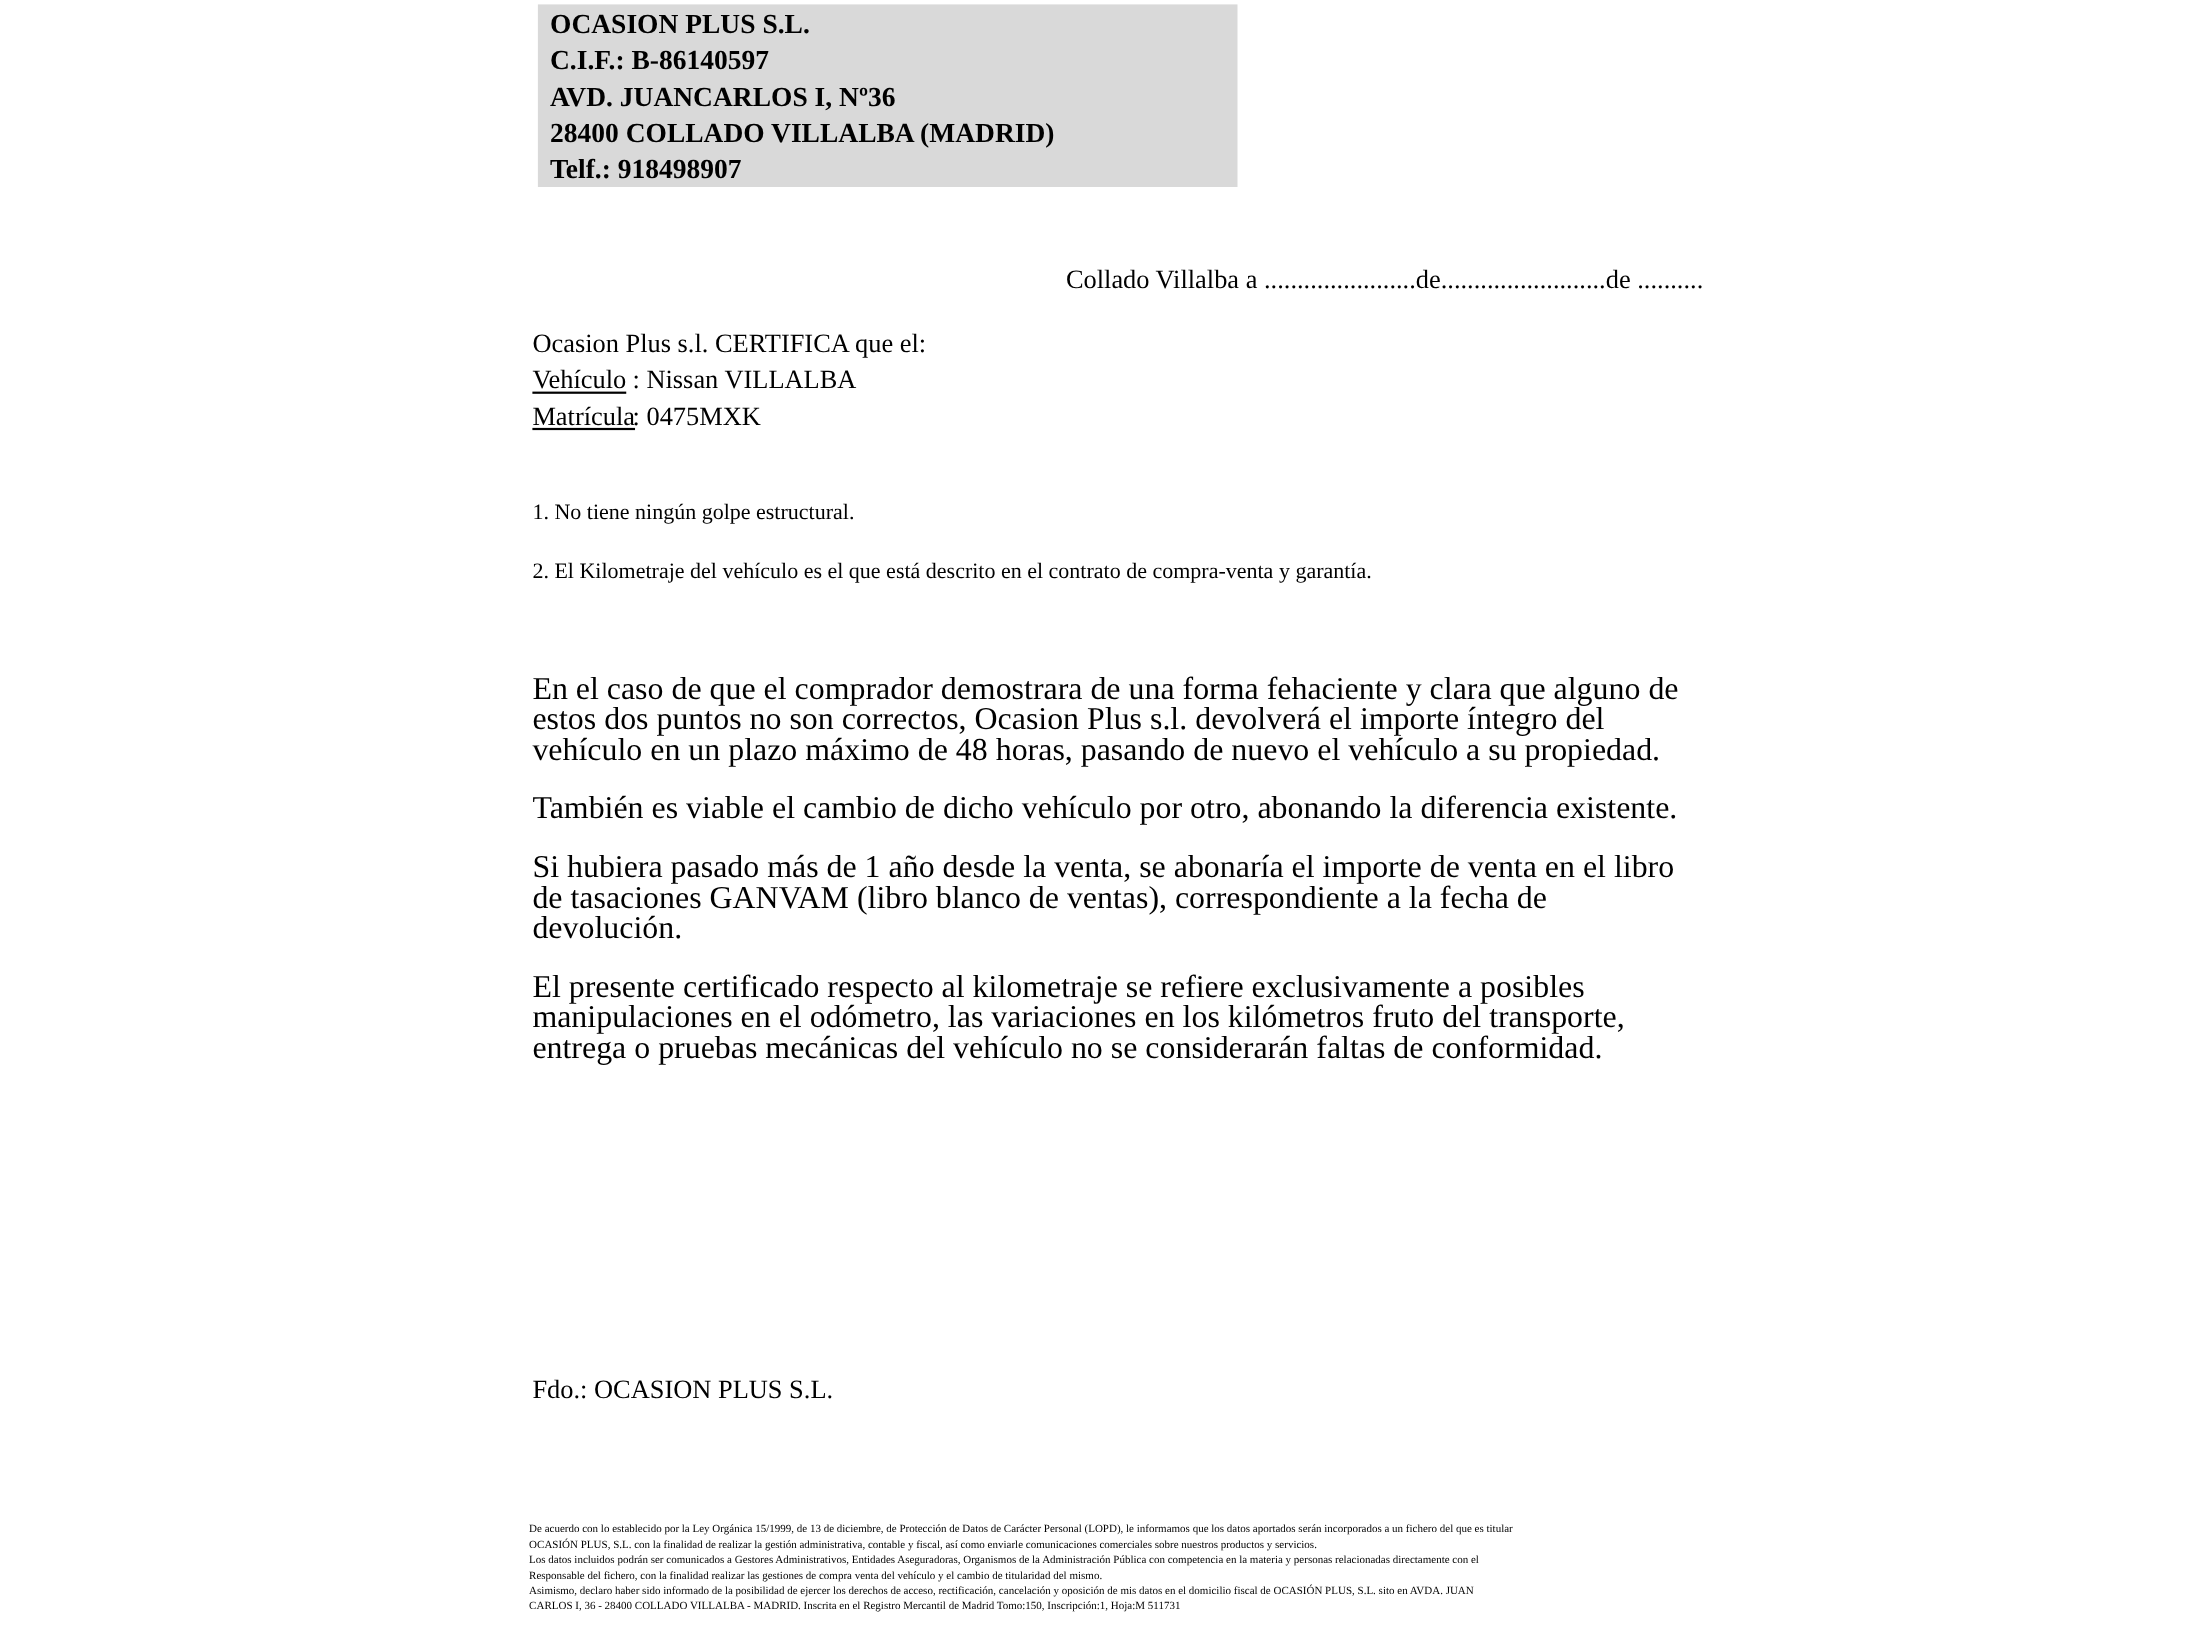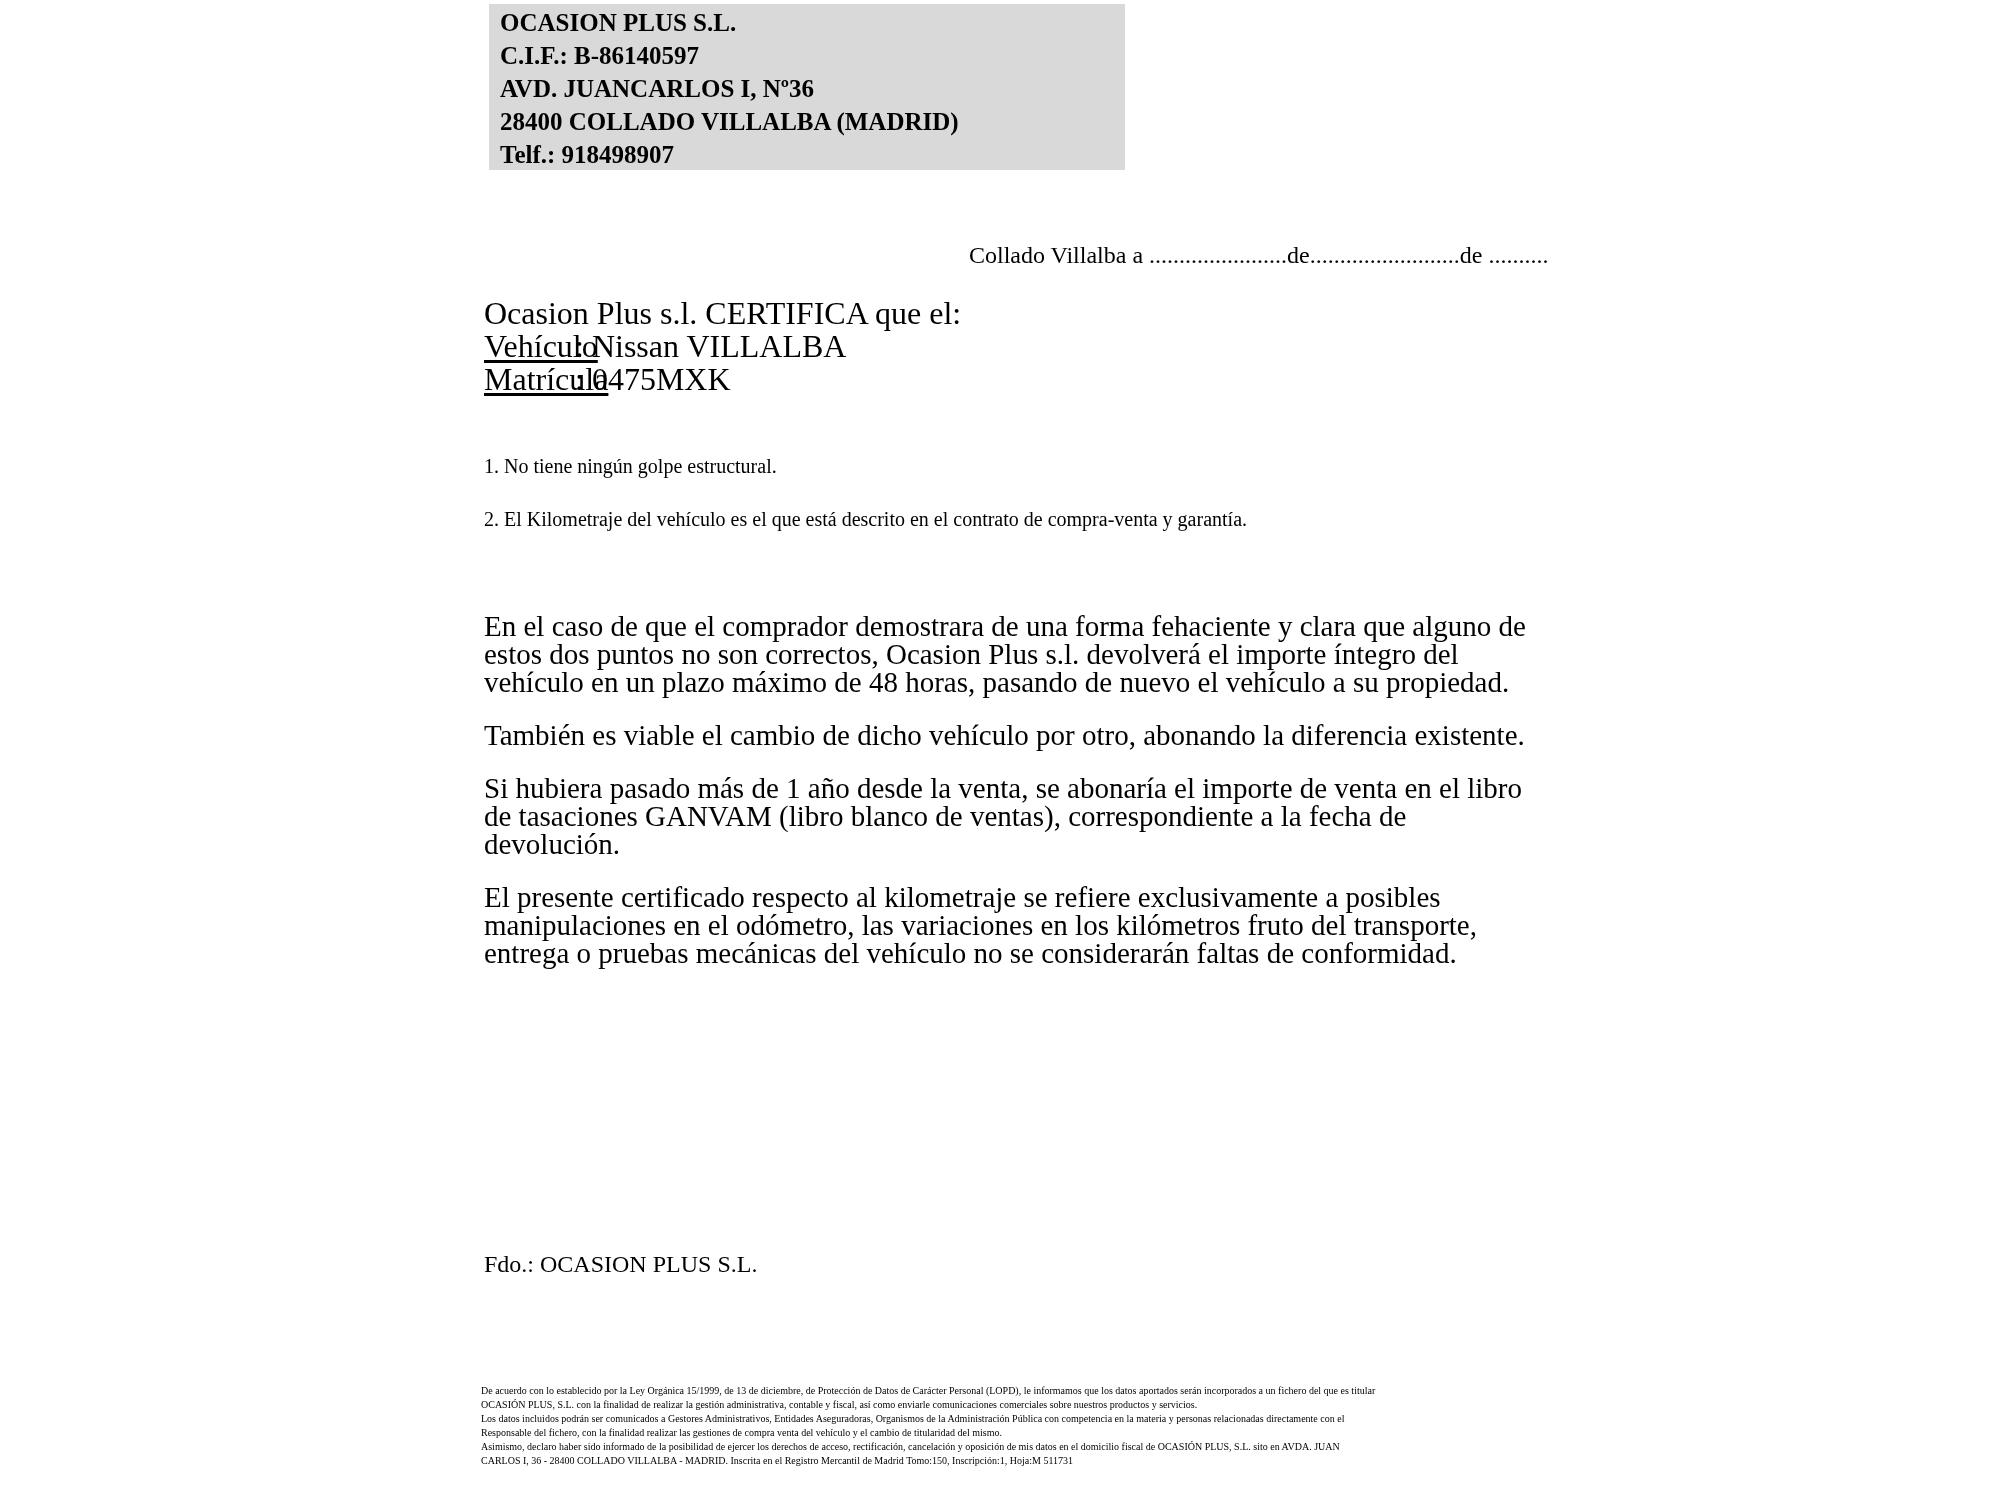--- a/index.html
+++ b/index.html
@@ -36,21 +36,21 @@
     left: 946px;
     top: 241px;
     font-size: 24px;
     line-height: 28px;
     white-space: nowrap;
   }
   .cert-block {
     position: absolute;
     left: 461px;
     top: 297px;
-    font-size: 32px;
+    font-size: 24px;
     line-height: 33px;
     white-space: nowrap;
   }
   .cert-label-col {
     display: inline-block;
     width: 91px;
   }
   .cert-label {
     text-decoration: underline;
     text-underline-offset: 3px;

